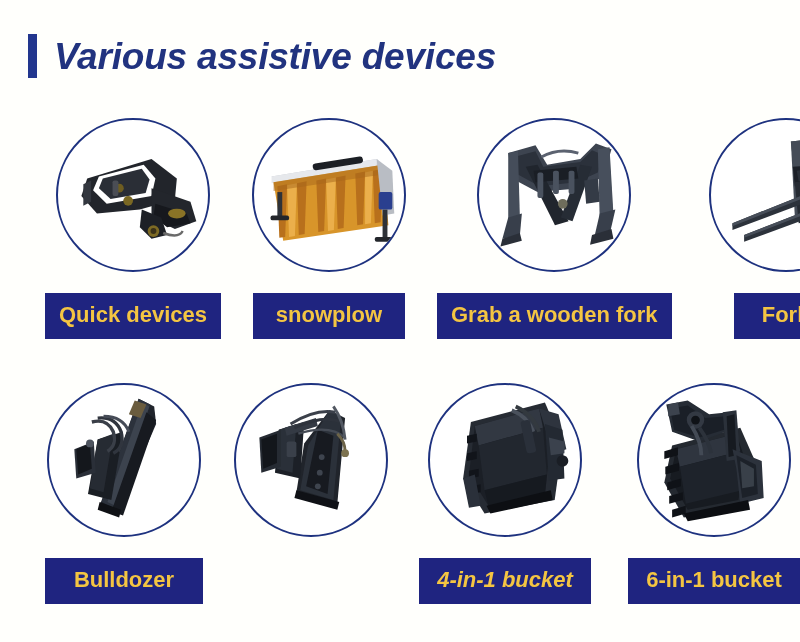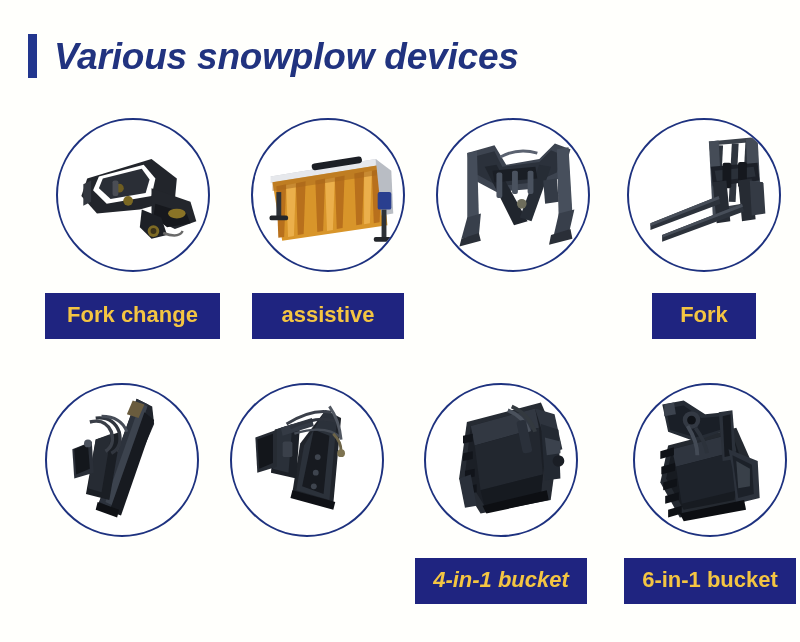--- a/index.html
+++ b/index.html
@@ -117,21 +117,21 @@
   .lbl-w-g { min-width: 172px; }
   .lbl-w-h { min-width: 172px; }
 </style>
 </head>
 <body>
 
 <div class="page">
 
   <div class="header">
     <div class="header-accent"></div>
-    <div class="header-title">Various snowplow devices</div>
+    <div class="header-title">Various assistive devices</div>
   </div>
 
   <div class="row row-1">
 
     <div class="cell r1c1">
       <div class="circle">
         <svg viewBox="0 0 154 154" preserveAspectRatio="xMidYMid meet">
           <g>
             <path d="M24 78 L30 60 L96 40 L122 60 L120 82 L84 92 L40 96 Z" fill="#22252b"></path>
             <path d="M36 72 L42 58 L88 46 L100 60 L96 78 L50 86 Z" fill="#ffffff"></path>
@@ -143,21 +143,21 @@
             <circle cx="98" cy="114" r="6" fill="#7d6a24"></circle>
             <circle cx="98" cy="114" r="3" fill="#3a3118"></circle>
             <path d="M108 116 q16 6 20 -2" stroke="#6a6a6a" stroke-width="2.5" fill="none"></path>
             <circle cx="63" cy="70" r="4.5" fill="#6e5d21"></circle>
             <rect x="56" y="62" width="6" height="16" rx="2" fill="#4a4d55"></rect>
             <circle cx="72" cy="83" r="5" fill="#7a6823"></circle>
             <path d="M26 66 L34 62 L34 84 L26 88 Z" fill="#33373f"></path>
           </g>
         </svg>
       </div>
-      <div class="label lbl-w-a">Fork change</div>
+      <div class="label lbl-w-a">Quick devices</div>
     </div>
 
     <div class="cell r1c2">
       <div class="circle">
         <svg viewBox="0 0 154 154" preserveAspectRatio="xMidYMid meet">
           <g>
             <path d="M18 58 L126 40 L140 56 L32 76 Z" fill="#c9ccd2"></path>
             <path d="M18 58 L126 40 L126 47 L18 65 Z" fill="#e6e8ec"></path>
             <rect x="60" y="41" width="52" height="7" rx="3" fill="#1c1f25" transform="rotate(-9 86 44)"></rect>
             <path d="M20 64 L132 46 L138 108 L30 124 Z" fill="#d8952a"></path>
@@ -177,21 +177,21 @@
             <path d="M20 64 L132 46 L132 56 L20 73 Z" fill="#a5661a" opacity="0.5"></path>
             <path d="M126 40 L142 52 L144 96 L132 98 Z" fill="#b9bdc4"></path>
             <rect x="128" y="74" width="14" height="18" rx="2" fill="#2a3f8f"></rect>
             <rect x="132" y="92" width="5" height="30" fill="#2e3238"></rect>
             <rect x="124" y="120" width="20" height="5" rx="2" fill="#23262b"></rect>
             <rect x="24" y="74" width="5" height="26" fill="#2e3238"></rect>
             <rect x="17" y="98" width="19" height="5" rx="2" fill="#23262b"></rect>
           </g>
         </svg>
       </div>
-      <div class="label lbl-w-b">assistive</div>
+      <div class="label lbl-w-b">snowplow</div>
     </div>
 
     <div class="cell r1c3">
       <div class="circle">
         <svg viewBox="0 0 154 154" preserveAspectRatio="xMidYMid meet">
           <g>
             <path d="M30 34 L58 26 L70 46 L104 40 L120 24 L136 30 L128 58 L104 70 L60 74 L34 60 Z" fill="#3d4450"></path>
             <path d="M36 38 L58 32 L66 48 L104 43 L116 31 L128 36 L122 54 L100 64 L62 68 L40 56 Z" fill="#2b313b"></path>
             <path d="M30 34 L40 32 L42 100 L30 108 Z" fill="#454d5a"></path>
             <path d="M30 100 L44 96 L42 118 L24 122 Z" fill="#383f4b"></path>
@@ -204,20 +204,21 @@
             <path d="M56 52 L100 48 L102 60 L58 64 Z" fill="#1a1e25"></path>
             <rect x="60" y="54" width="6" height="26" rx="2" fill="#4a525f"></rect>
             <rect x="76" y="52" width="6" height="24" rx="2" fill="#4a525f"></rect>
             <rect x="92" y="52" width="6" height="24" rx="2" fill="#4a525f"></rect>
             <path d="M64 38 q18 -10 38 -4" stroke="#5b6270" stroke-width="3" fill="none"></path>
             <circle cx="86" cy="86" r="5" fill="#6e6d5c"></circle>
             <path d="M108 62 L122 60 L124 84 L110 86 Z" fill="#343b46"></path>
           </g>
         </svg>
       </div>
+      <div class="label lbl-w-c">Grab a wooden fork</div>
     </div>
 
     <div class="cell r1c4">
       <div class="circle">
         <svg viewBox="0 0 154 154" preserveAspectRatio="xMidYMid meet">
           <g>
             <path d="M82 22 L126 18 L134 86 L90 94 Z" fill="#3a4049"></path>
             <path d="M86 26 L122 23 L128 84 L92 90 Z" fill="#ffffff"></path>
             <rect x="88" y="26" width="7" height="60" fill="#2f353e" transform="rotate(3 91 56)"></rect>
             <rect x="104" y="24" width="7" height="60" fill="#2f353e" transform="rotate(3 107 54)"></rect>
@@ -258,20 +259,21 @@
             <path d="M26 66 L46 58 L48 90 L28 96 Z" fill="#2a2f38"></path>
             <path d="M28 66 L42 60 L44 86 L30 92 Z" fill="#14171c"></path>
             <path d="M44 38 q16 -4 22 10 q4 14 -6 20" stroke="#3a3f48" stroke-width="3.5" fill="none"></path>
             <path d="M50 34 q18 -2 24 14 q4 16 -8 22" stroke="#30353e" stroke-width="3.5" fill="none"></path>
             <path d="M56 32 q20 0 26 16" stroke="#464c57" stroke-width="3" fill="none"></path>
             <circle cx="42" cy="60" r="4" fill="#4e545f"></circle>
             <path d="M52 120 L74 128 L72 136 L50 128 Z" fill="#0f1115"></path>
           </g>
         </svg>
       </div>
+      <div class="label lbl-w-e">Bulldozer</div>
     </div>
 
     <div class="cell r2c2">
       <div class="circle">
         <svg viewBox="0 0 154 154" preserveAspectRatio="xMidYMid meet">
           <g>
             <path d="M96 26 L112 34 L104 122 L62 110 L70 60 Z" fill="#20242b"></path>
             <path d="M96 26 L108 32 L100 118 L66 108 L74 62 Z" fill="#2b313a"></path>
             <path d="M84 46 L100 52 L94 112 L72 104 Z" fill="#171a20"></path>
             <circle cx="88" cy="74" r="3" fill="#3e444e"></circle>

